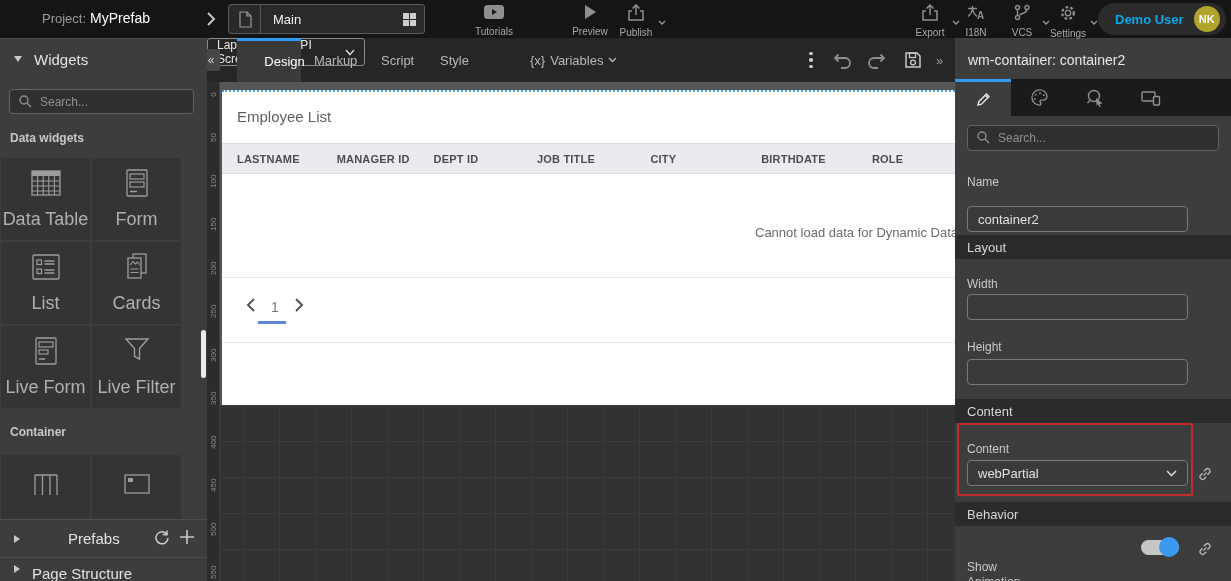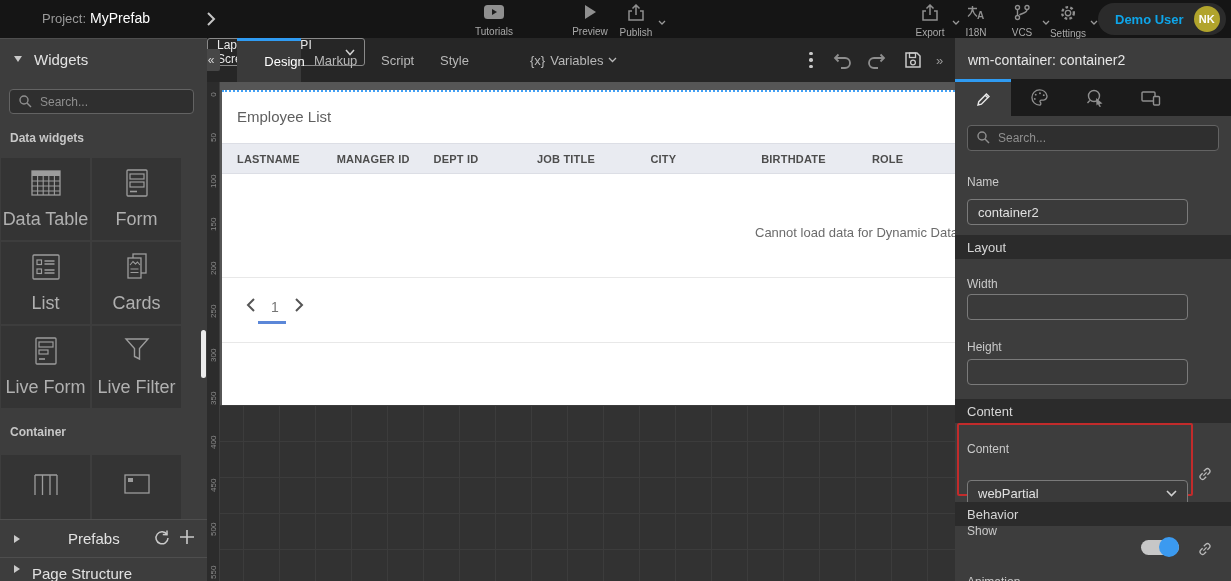--- a/index.html
+++ b/index.html
@@ -87,40 +87,54 @@
   .insp-tabs { position:absolute; left:0; top:41px; width:276px; height:37px; background:#1b1b1b; display:flex; }
   .insp-tab { width:56px; height:37px; display:flex; align-items:center; justify-content:center; cursor:pointer; }
   .insp-tab.active { background:#3d3d3d; border-top:3px solid #2f9bf2; }
   .insp-body { position:absolute; left:0; top:78px; width:276px; height:465px; }
   .insp-body > * { position:absolute; }
   .insp-search { left:12px; top:9px; width:252px; height:26px; }
   .fld-label { color:#c9c9c9; font-size:12px; left:12px; }
   .ipt { left:12px; width:221px; height:26px; background:#3a3a3a; border:1px solid #7a7a7a; border-radius:4px; color:#e0e0e0; font-size:13px; padding:0 10px; outline:none; font-family:inherit; }
   .sect-bar { left:0; width:276px; height:24px; background:#2b2b2b; color:#d6d6d6; font-size:13px; display:flex; align-items:center; padding-left:12px; }
   .red-box { left:2px; top:307px; width:236px; height:73px; border:2px solid #c22b2b; border-radius:2px; }
-  .dd { left:12px; width:221px; height:26px; background:#3a3a3a; border:1px solid #7a7a7a; border-radius:4px; display:flex; align-items:center; padding:0 10px; color:#e0e0e0; font-size:13px; cursor:pointer;margin-top:20px; }
+  .dd { left:12px; width:221px; height:26px; background:#3a3a3a; border:1px solid #7a7a7a; border-radius:4px; display:flex; align-items:center; padding:0 10px; color:#e0e0e0; font-size:13px; cursor:pointer; }
   .dd span { flex:1; }
   .link-ic { left:242px; cursor:pointer; }
   .toggle { left:186px; top:424px; width:38px; height:15px; background:#c7c7c7; border-radius:8px; cursor:pointer; }
   .toggle .knob { position:absolute; left:18px; top:-3px; width:20px; height:20px; border-radius:50%; background:#3b9af0; }
 </style>
 </head>
 <body>
 
 <div class="app">
 
   <header class="topbar">
     <div class="proj">
       <span>Project:</span><b>MyPrefab</b>
     </div>
     <span class="tb-chev">
       <svg width="10" height="16" viewBox="0 0 10 16">
           <polyline points="2,2 8,8 2,14" fill="none" stroke="#c5c5c5" stroke-width="2"></polyline>
         </svg>
     </span>
+    <div class="main-tab">
+      <span class="doc">
+        <svg width="14" height="17" viewBox="0 0 14 17">
+            <path d="M2 1h7l4 4v11H2z M9 1v4h4" fill="none" stroke="#999" stroke-width="1.2"></path>
+          </svg>
+      </span>
+      <span class="lbl">Main</span>
+      <span class="grid4">
+          <i></i>
+          <i></i>
+          <i></i>
+          <i></i>
+        </span>
+    </div>
 
     <div class="tb-item" style="left:470px">
       <span>
         <svg width="22" height="16" viewBox="0 0 22 16">
             <rect x="1" y="1" width="20" height="14" rx="3.5" fill="#8f8f8f"></rect>
             <polygon points="9,5 14,8 9,11" fill="#1c1c1c"></polygon>
           </svg>
       </span>
       <span class="tbi-label">Tutorials</span>
     </div>
@@ -468,42 +482,42 @@
         <div class="insp-search">
           <span class="search-ic">
             <svg width="14" height="14" viewBox="0 0 14 14">
                 <circle cx="6" cy="6" r="4" fill="none" stroke="#8f8f8f" stroke-width="1.4"></circle>
                 <line x1="9" y1="9" x2="13" y2="13" stroke="#8f8f8f" stroke-width="1.4"></line>
               </svg>
           </span>
           <input placeholder="Search..." style="">
         </div>
         <div class="fld-label" style="top:59px">Name</div>
-        <input class="ipt" style="top: 83px;" value="container2">
+        <input class="ipt" style="top: 90px;" value="container2">
         <div class="sect-bar" style="top:119px">Layout</div>
         <div class="fld-label" style="top:161px">Width</div>
         <input class="ipt" style="top: 178px;">
         <div class="fld-label" style="top:224px">Height</div>
         <input class="ipt" style="top: 243px;">
         <div class="sect-bar" style="top:283px">Content</div>
         <div class="red-box"></div>
         <div class="fld-label" style="top:326px">Content</div>
         <div class="dd" style="top:344px">
           <span>webPartial</span>
           <svg width="11" height="7" viewBox="0 0 11 7">
               <polyline points="1,1 5.5,5.5 10,1" fill="none" stroke="#d0d0d0" stroke-width="1.6"></polyline>
             </svg>
         </div>
         <span class="link-ic" style="top:350px">
           <svg width="16" height="16" viewBox="0 0 20 20">
               <path d="M8 12l4-4 M7 9l-2.5 2.5a3.2 3.2 0 0 0 4.5 4.5L11.5 13.5 M13 11l2.5-2.5a3.2 3.2 0 0 0-4.5-4.5L8.5 6.5" fill="none" stroke="#b9b9b9" stroke-width="1.6"></path>
             </svg>
         </span>
         <div class="sect-bar" style="top:386px">Behavior</div>
-        <div class="fld-label" style="top:408px">Show</div>
+        <div class="fld-label" style="top:444px">Show</div>
         <div class="toggle">
             <span class="knob"></span>
           </div>
         <span class="link-ic" style="top:425px">
           <svg width="16" height="16" viewBox="0 0 20 20">
               <path d="M8 12l4-4 M7 9l-2.5 2.5a3.2 3.2 0 0 0 4.5 4.5L11.5 13.5 M13 11l2.5-2.5a3.2 3.2 0 0 0-4.5-4.5L8.5 6.5" fill="none" stroke="#b9b9b9" stroke-width="1.6"></path>
             </svg>
         </span>
         <div class="fld-label" style="top:459px">Animation</div>
       </div>

